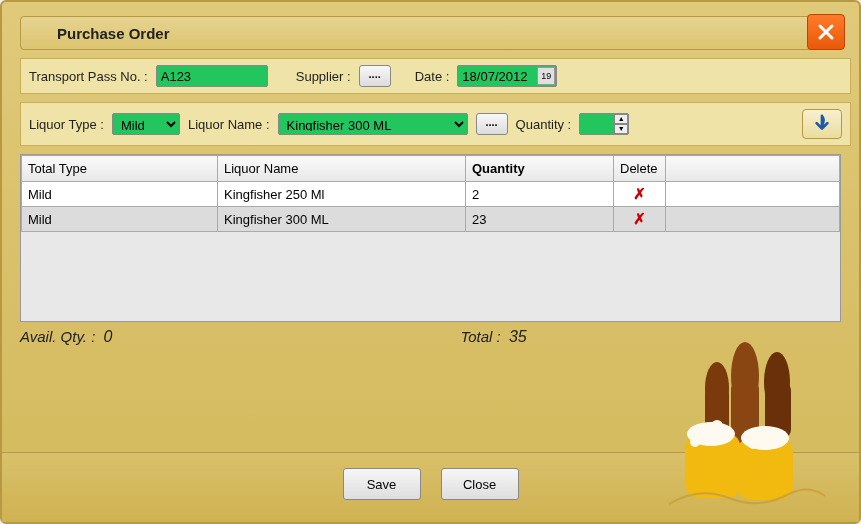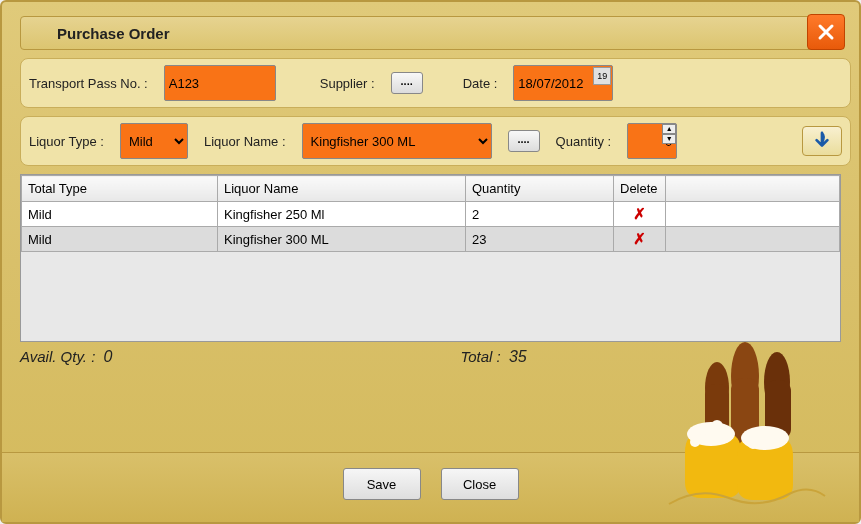--- a/index.html
+++ b/index.html
@@ -44,32 +44,32 @@
   display: flex;
   align-items: center;
   justify-content: center;
   cursor: pointer;
 }
 .close-btn svg { width: 20px; height: 20px; }
 .panel {
   margin: 8px 8px 0 18px;
   background: #f0e3a8;
   border: 1px solid #c9ae5a;
-  border-radius: 8px;
+  border-radius: 0;
   padding: 6px 8px;
   display: flex;
   align-items: center;
-  gap: 16px;
+  gap: 8px;
 }
 .lbl { color: #222; white-space: nowrap; }
 input[type="text"], select {
-  height: 36px;
+  height: 22px;
   border: 1px solid #888;
   border-radius: 2px;
-  background: #f97316;
+  background: #22c55e;
   padding: 3px 4px;
   font-size: 13px;
   font-family: inherit;
 }
 .txt-transport { width: 112px; }
 .sel-supplier { width: 180px; }
 .dots-btn {
   width: 32px;
   height: 22px;
   border: 1px solid #888;
@@ -154,21 +154,21 @@
   border: 1px solid #aaa;
   padding: 3px 6px;
   height: 22px;
   background: #fff;
 }
 tr.alt td { background: #dcdcdc; }
 td.center { text-align: center; }
 .x-icon { color: #cc0000; font-weight: bold; font-size: 15px; cursor: pointer; }
 .col-type { width: 196px; }
 .col-name { width: 248px; }
-.col-qty { width: 148px; }
+.col-qty { width: 148px; font-weight: bold; }
 .col-del { width: 52px; }
 .col-extra { width: auto; }
 .totals {
   margin: 6px 18px 0 18px;
   display: flex;
   font-size: 15px;
   color: #222;
   font-style: italic;
 }
 .totals .avail { }

